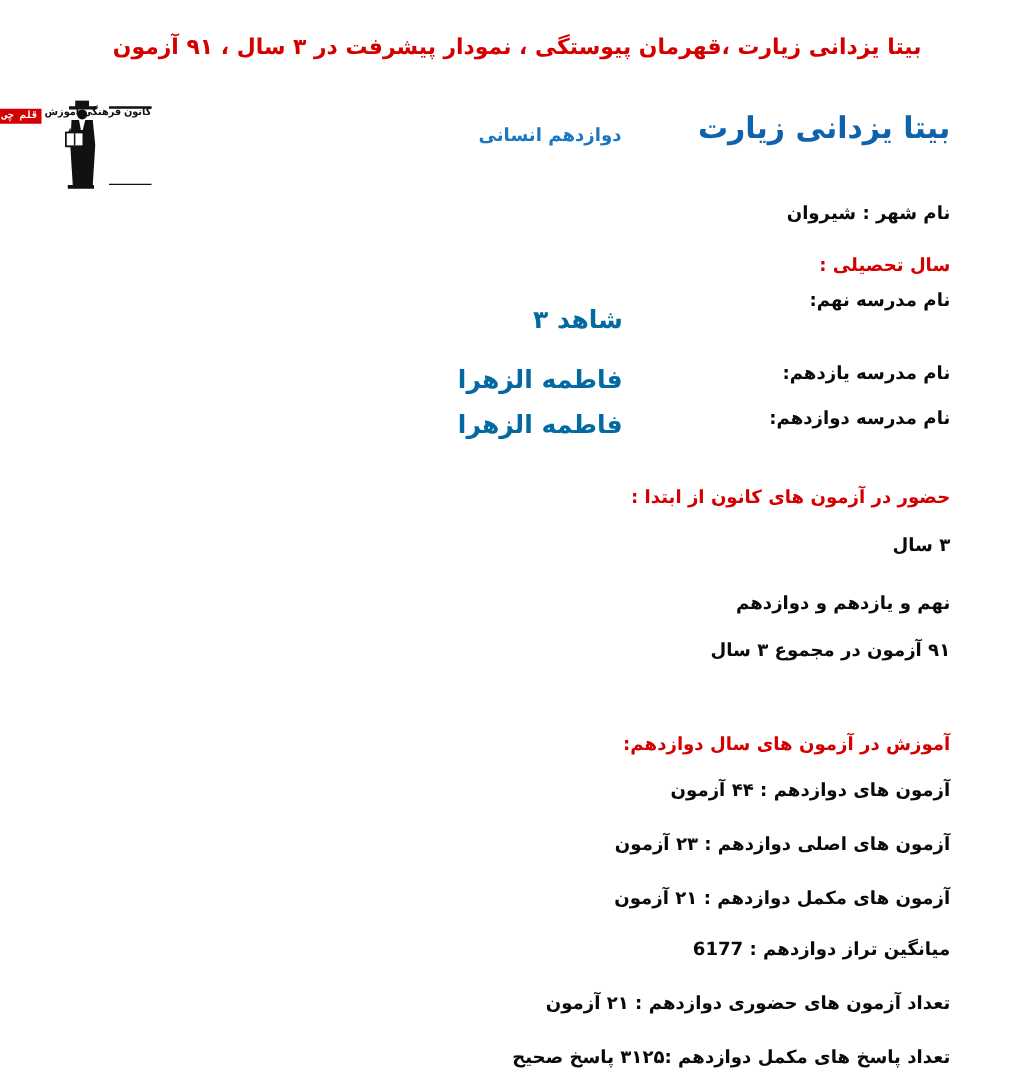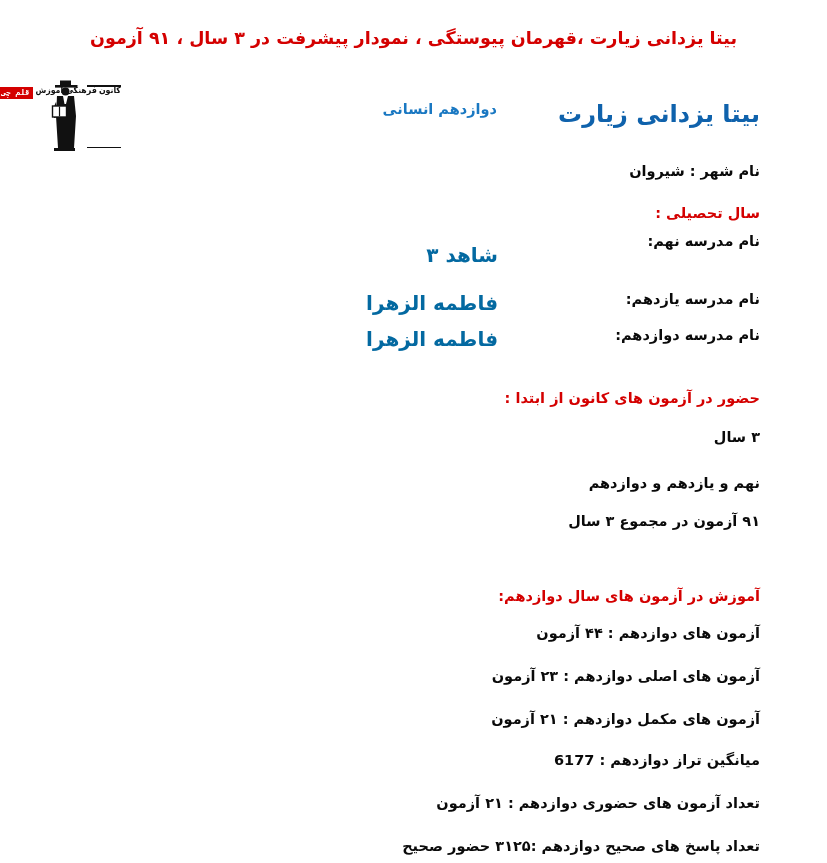--- a/index.html
+++ b/index.html
@@ -94,21 +94,21 @@
     width: 34px;
     height: 1.5px;
     background: #111111;
   }
   .logo-rule.top { top: 7px; }
   .logo-rule.bottom { bottom: 4px; }
 
   
   .student-name {
     position: absolute;
-    top: 100px;
+    top: 88px;
     right: 67px;         
     color: #0f62ac;
     font-size: 24px;
     font-weight: bold;
     white-space: nowrap;
     letter-spacing: -0.3px;
   }
   .student-grade {
     position: absolute;
     top: 101px;
@@ -209,13 +209,13 @@
 <div class="line" style="top:625px;">آزمون های دوازدهم : ۴۴ آزمون</div>
 
 <div class="line" style="top:668px;">آزمون های اصلی دوازدهم : ۲۳ آزمون</div>
 
 <div class="line" style="top:711px;margin-left:45px;">آزمون های مکمل دوازدهم : ۲۱ آزمون</div>
 
 <div class="line" style="top:752px;">میانگین تراز دوازدهم : 6177</div>
 
 <div class="line" style="top:795px;">تعداد آزمون های حضوری دوازدهم : ۲۱ آزمون</div>
 
-<div class="line" style="top:838px;">تعداد پاسخ های صحیح دوازدهم :۳۱۲۵ حضور صحیح</div>
+<div class="line" style="top:838px;">تعداد پاسخ های مکمل دوازدهم :۳۱۲۵ پاسخ صحیح</div>
 
 </body></html>

